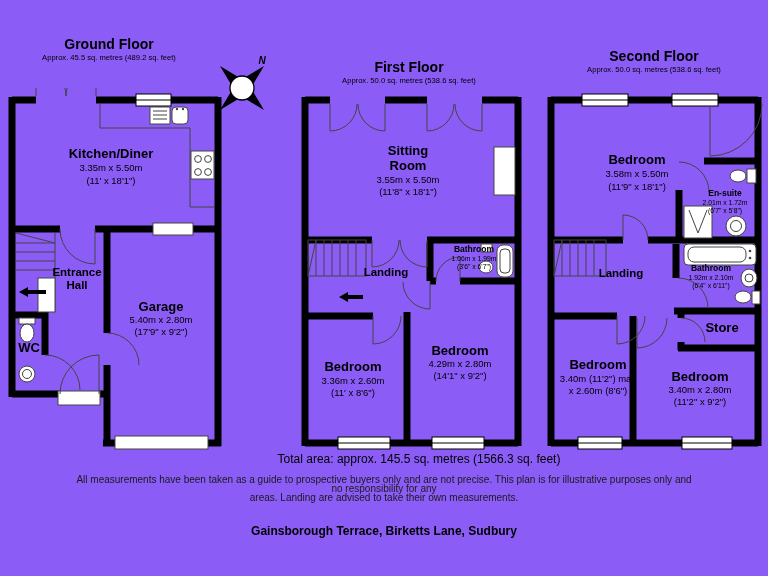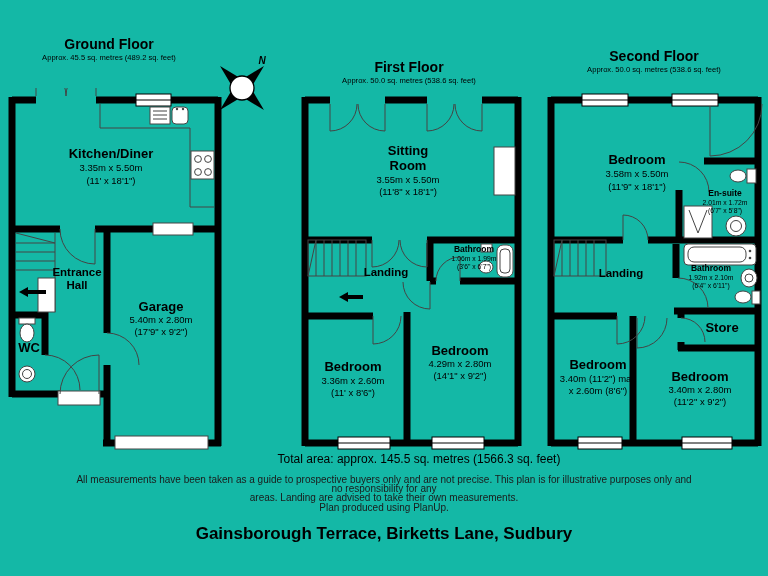--- a/index.html
+++ b/index.html
@@ -1,26 +1,26 @@
 <!DOCTYPE html>
 <html><head>
 <meta charset="utf-8">
 <style>
   html,body{margin:0;padding:0;background:#fff;}
-  .canvas{position:relative;width:768px;height:576px;background:#14b8a6;
+  .canvas{position:relative;width:768px;height:576px;background:#8b5cf6;
           font-family:"Liberation Sans",sans-serif;color:#000;overflow:hidden;}
   .floor-header{position:absolute;text-align:center;}
   .floor-title{font-size:14px;font-weight:bold;line-height:16px;}
   .floor-subtitle{font-size:7.6px;line-height:11px;}
   .plan-svg{position:absolute;}
   .bottom-text{position:absolute;left:0;width:768px;text-align:center;}
   .total-area{font-size:12px;padding-left:35px;}
   .disclaimer{position:absolute;left:74px;width:620px;text-align:center;
               font-size:10px;line-height:9.2px;color:#1a1a1a;}
-  .address{font-size:17px;font-weight:bold;}
+  .address{font-size:12px;font-weight:bold;}
   svg text{fill:#000;}
   .rname{font-size:13px;font-weight:bold;}
   .rname-sm{font-size:8.5px;font-weight:bold;}
   .rdim{font-size:9.5px;}
   .rdim-sm{font-size:6.8px;}
   .rlabel{font-size:11.5px;font-weight:bold;}
   .wall{stroke:#000;stroke-width:7;fill:none;}
   .thin{stroke:#444;stroke-width:1;fill:none;}
   .thinw{stroke:#444;stroke-width:1;fill:#fff;}
   .winframe{stroke:#000;stroke-width:1;fill:#fff;}
@@ -277,17 +277,16 @@
       <text class="rname" x="700" y="381" text-anchor="middle">Bedroom</text>
       <text class="rdim" x="700" y="393" text-anchor="middle">3.40m x 2.80m</text>
       <text class="rdim" x="700" y="405" text-anchor="middle">(11'2" x 9'2")</text>
     </g>
   </svg>
 
   <div class="bottom-text total-area" style="top:452px;">Total area: approx. 145.5 sq. metres (1566.3 sq. feet)</div>
   <div class="disclaimer" style="top:475px;">
     <div>All measurements have been taken as a guide to prospective buyers only and are not precise. This plan is for illustrative purposes only and no responsibility for any</div>
     <div>areas. Landing are advised to take their own measurements.</div>
-    <div>Plan produced using PlanUp.</div>
   </div>
   <div class="bottom-text address" style="top:524px;">Gainsborough Terrace, Birketts Lane, Sudbury</div>
 
 </div>
 
 </body></html>

